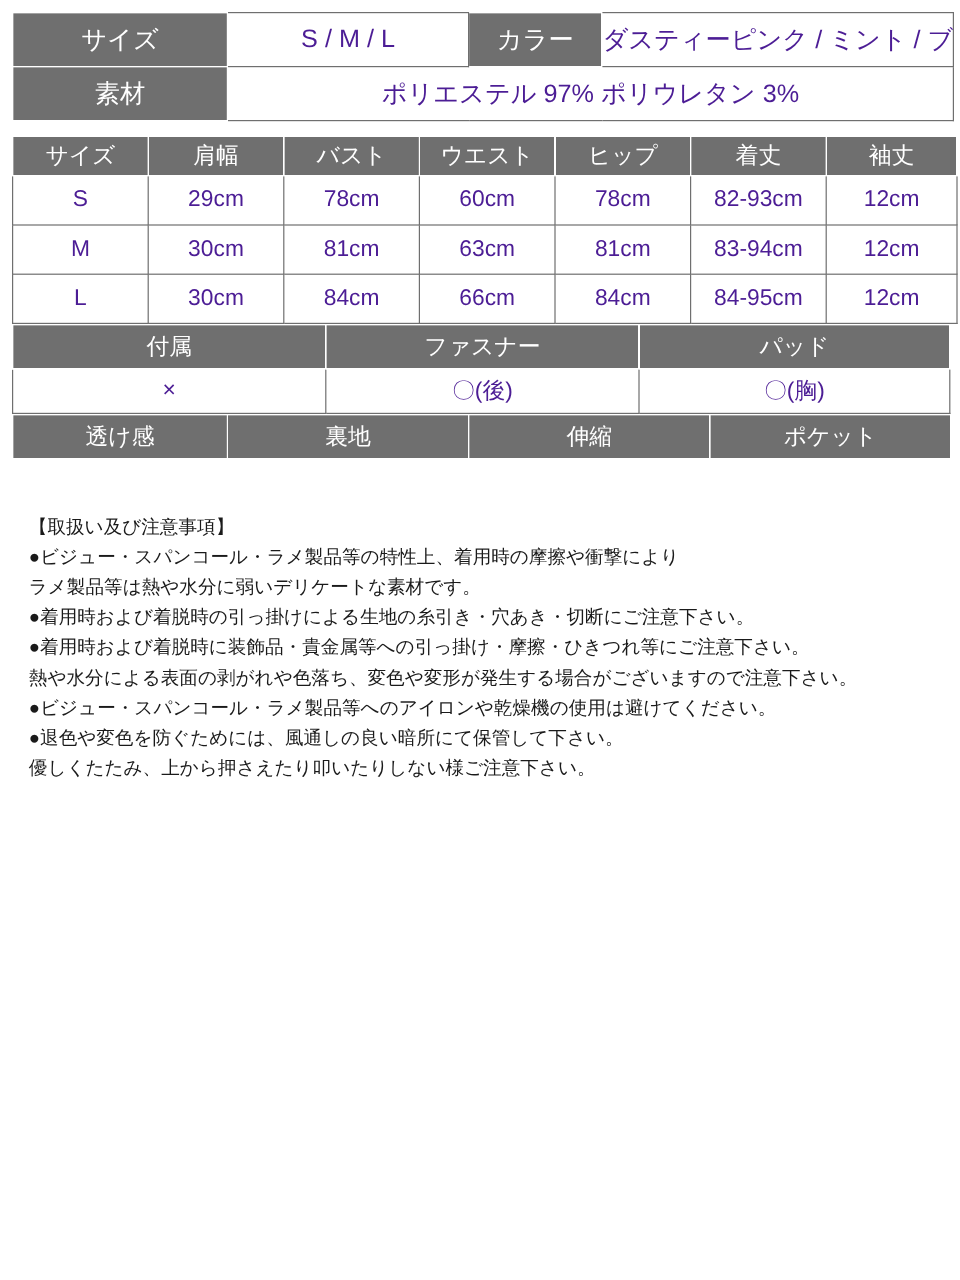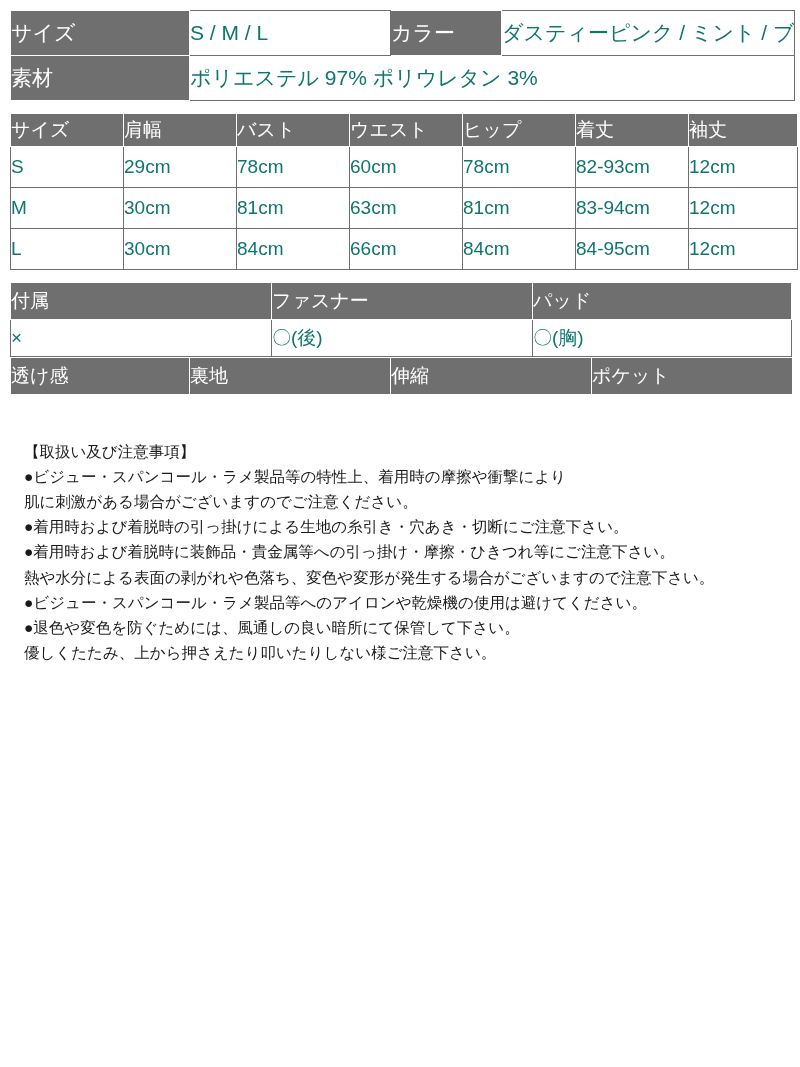--- a/index.html
+++ b/index.html
@@ -22,34 +22,34 @@
     padding: 10px 10px 0 10px;
   }
   table {
     border-collapse: collapse;
     table-layout: fixed;
     width: 780px;
   }
   td, th {
     border: 1px solid #ffffff;
     padding: 0;
-    text-align: left;
+    text-align: center;
     vertical-align: middle;
     font-weight: normal;
     font-size: 20px;
     white-space: nowrap;
     overflow: hidden;
   }
   .hdr {
     background: #6f6f6f;
     color: #ffffff;
   }
   .cell {
     background: #ffffff;
-    color: #0f766e;
+    color: #4c1d95;
     border: 1px solid #6f6f6f;
   }
   
   .spec-table td {
     height: 44px;
     font-size: 21px;
   }
   .spec-table .cell {
     border: 1px solid #6f6f6f;
   }
@@ -63,21 +63,20 @@
   .measure-table td {
     height: 40px;
     font-size: 19px;
   }
   .measure-table thead td {
     height: 32px;
     font-size: 19px;
   }
   
   .detail-table {
-    margin-top: 12px;
   }
   .detail-table td {
     height: 36px;
     font-size: 19px;
   }
   .small-note {
     font-size: 17px;
   }
   
   .notes {
@@ -176,21 +175,21 @@
         <td class="hdr" style="width:200px">裏地</td>
         <td class="hdr" style="width:200px">伸縮</td>
         <td class="hdr" style="width:200px">ポケット</td>
       </tr>
     </tbody>
   </table>
 
   <div class="notes">
     <div>【取扱い及び注意事項】</div>
     <div>●ビジュー・スパンコール・ラメ製品等の特性上、着用時の摩擦や衝撃により</div>
-    <div>肌に刺激がある場合がございますのでご注意ください。</div>
+    <div>ラメ製品等は熱や水分に弱いデリケートな素材です。</div>
     <div>●着用時および着脱時の引っ掛けによる生地の糸引き・穴あき・切断にご注意下さい。</div>
     <div>●着用時および着脱時に装飾品・貴金属等への引っ掛け・摩擦・ひきつれ等にご注意下さい。</div>
     <div>熱や水分による表面の剥がれや色落ち、変色や変形が発生する場合がございますので注意下さい。</div>
     <div>●ビジュー・スパンコール・ラメ製品等へのアイロンや乾燥機の使用は避けてください。</div>
     <div>●退色や変色を防ぐためには、風通しの良い暗所にて保管して下さい。</div>
     <div>優しくたたみ、上から押さえたり叩いたりしない様ご注意下さい。</div>
   </div>
 
 </div>
 

